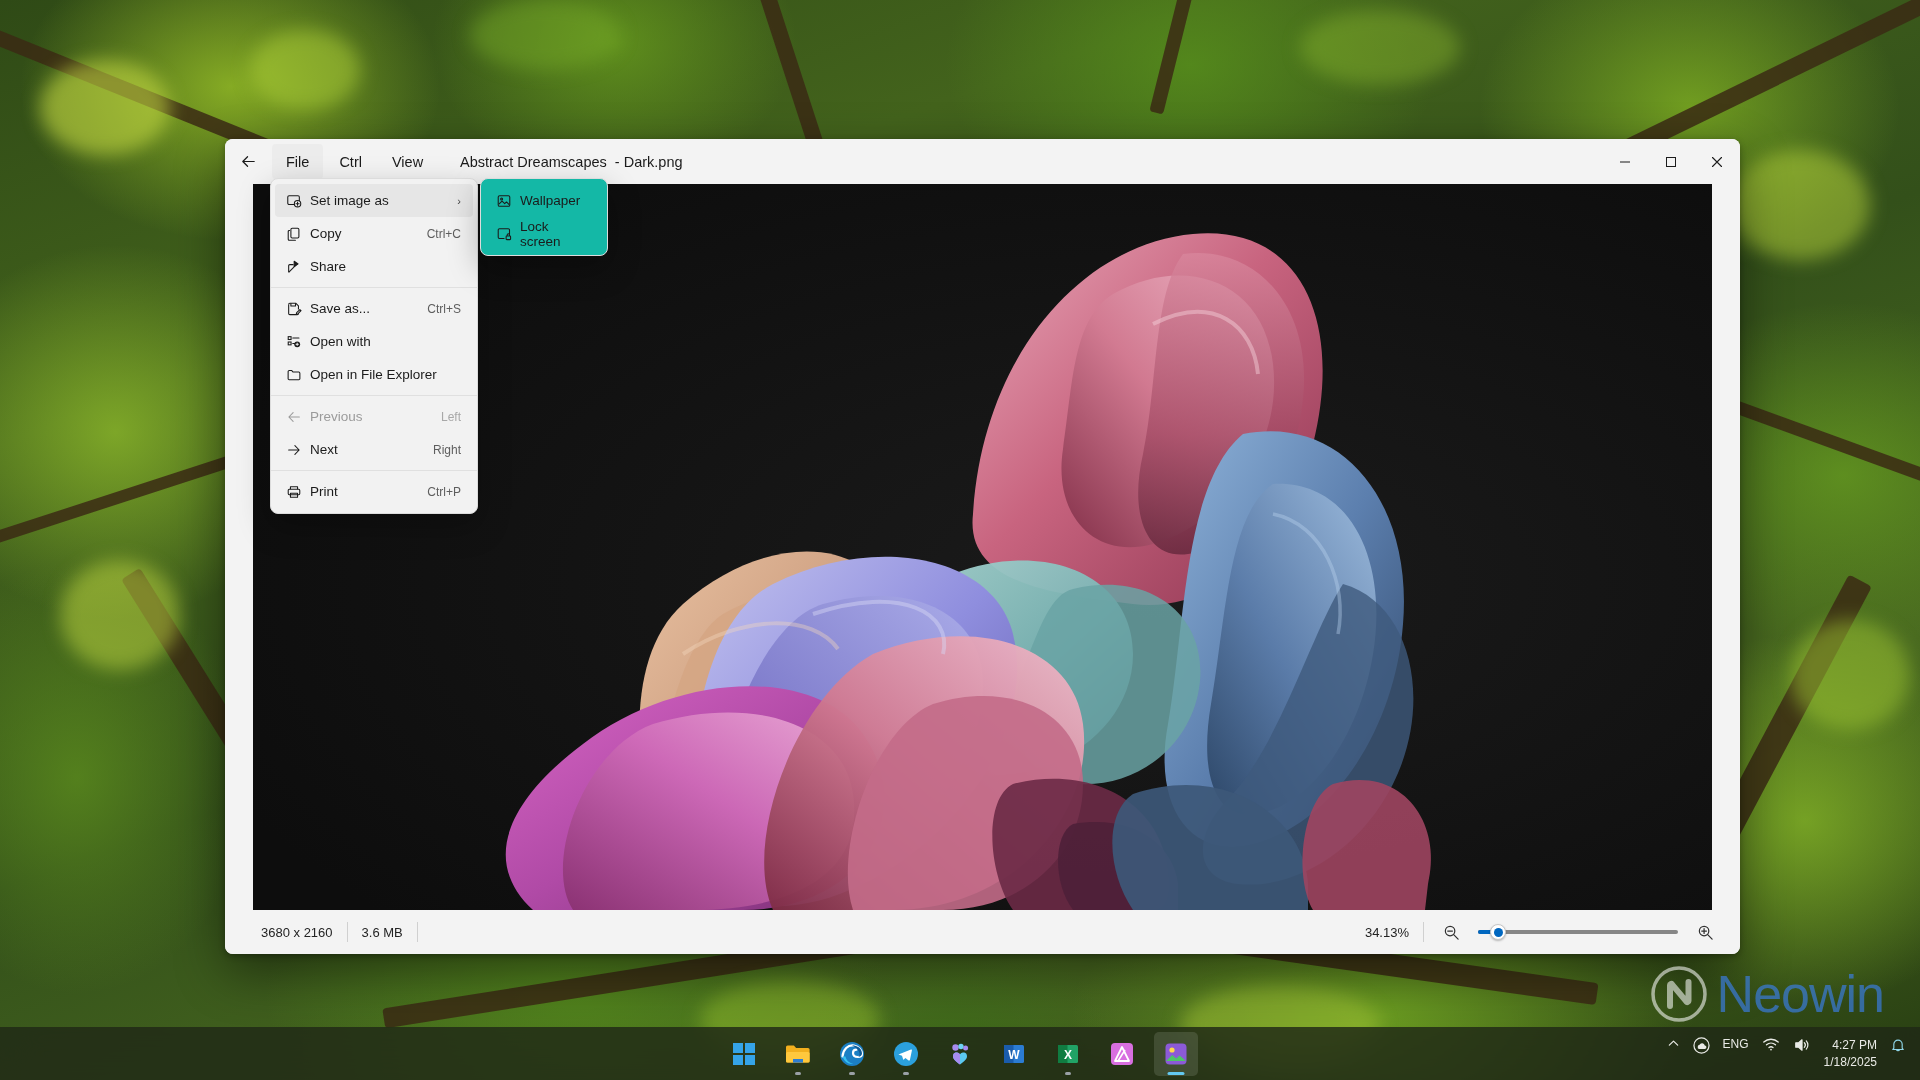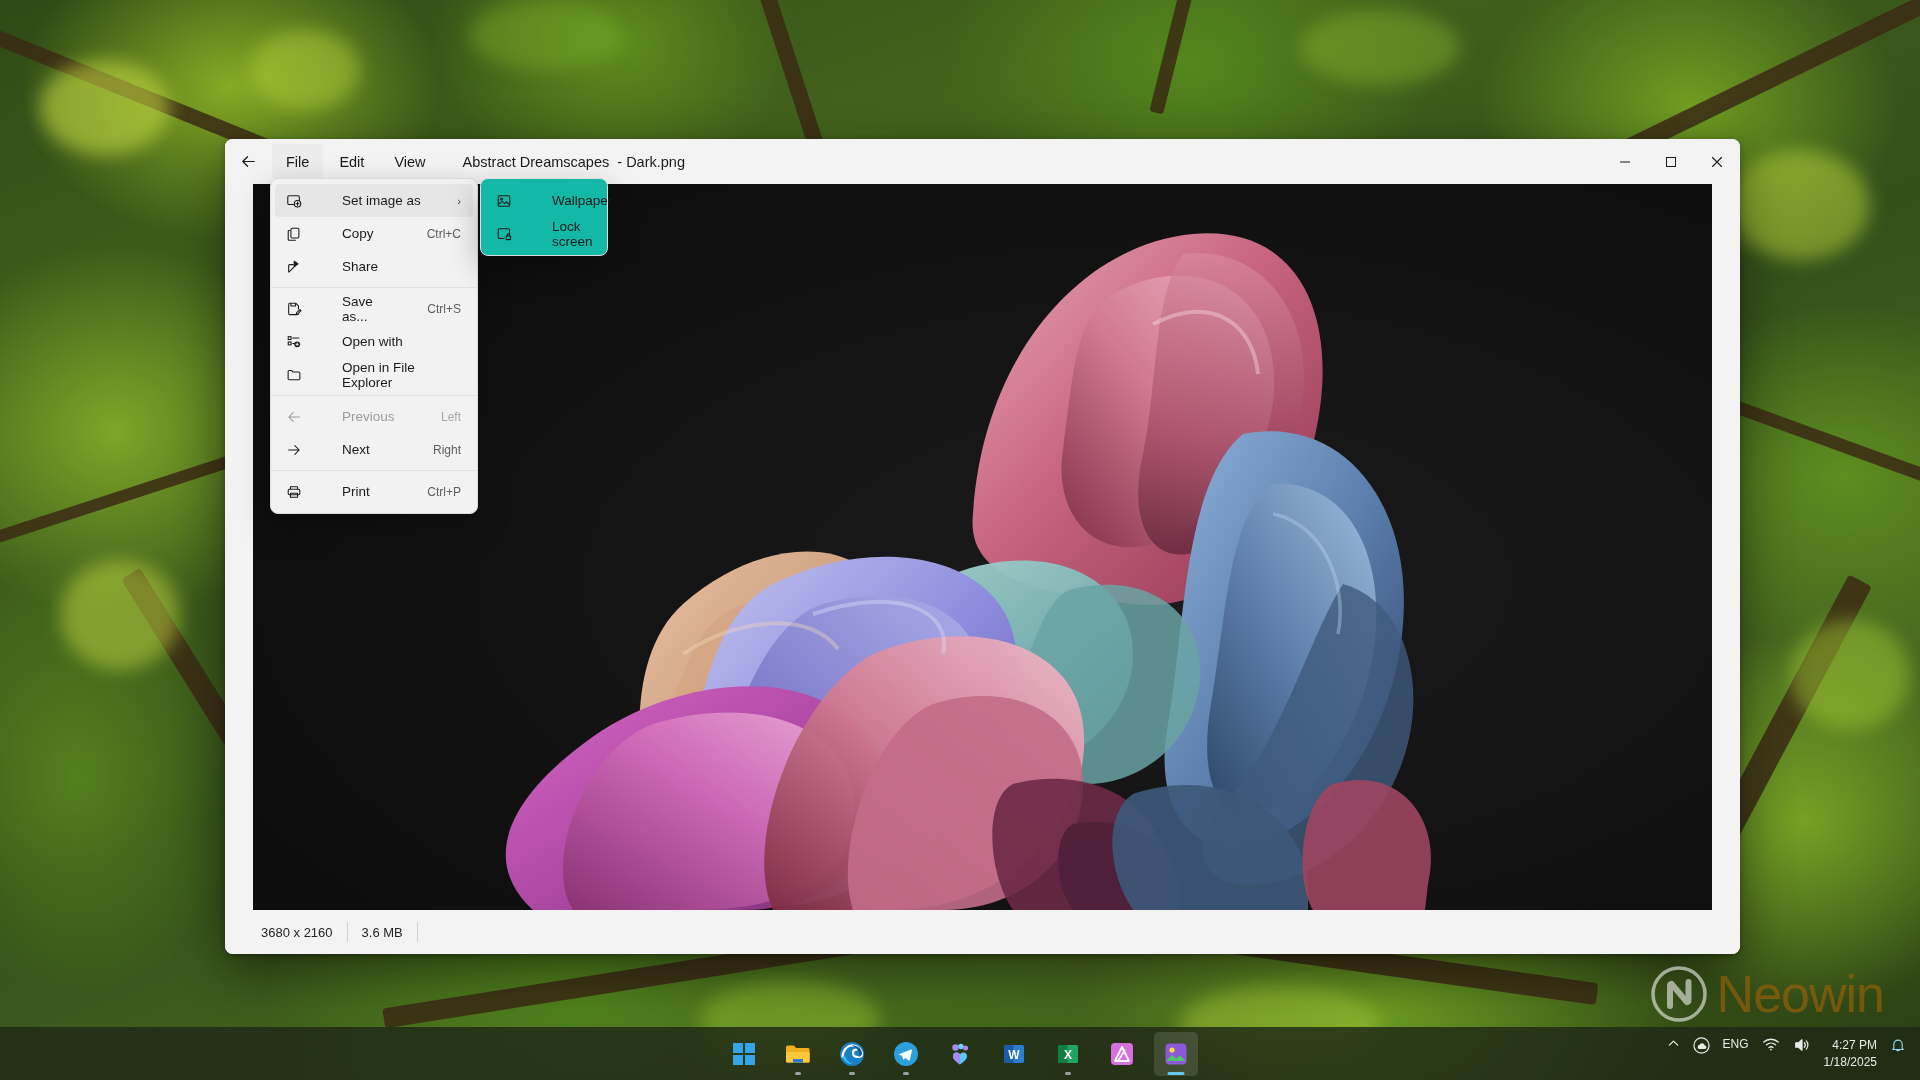--- a/index.html
+++ b/index.html
@@ -110,21 +110,21 @@
     background: #f2f2f2;
     border: 1px solid #dcdcdc;
     border-radius: 8px;
     box-shadow: 0 12px 32px rgba(0,0,0,.28);
     padding: 5px 0;
     z-index: 40;
   }
   .mi {
     height: 33px; display: flex; align-items: center;
     padding: 0 12px 0 11px; margin: 0 4px; border-radius: 4px;
-    font-size: 13.5px; color: #1b1b1b; cursor: default; gap: 32px;
+    font-size: 13.5px; color: #1b1b1b; cursor: default;
   }
   .mi.hl { background: #e6e6e6; }
   .mi.disabled { color: #9b9b9b; }
   .mi .ico { width: 24px; flex: 0 0 24px; display:flex; align-items:center; justify-content:flex-start; }
   .mi .lbl { flex: 1 1 auto; }
   .mi .acc { font-size: 12px; color: #5e5e5e; }
   .mi.disabled .acc { color: #a8a8a8; }
   .mi .chev { font-size: 11px; color: #444; }
   .msep { height: 1px; background: #e0e0e0; margin: 4px 0; }
 
@@ -140,21 +140,21 @@
     z-index: 41;
   }
   #sub-menu .mi { margin: 0 4px; }
 
   
   #watermark {
     position: absolute; right: 36px; bottom: 56px;
     display: flex; align-items: center; gap: 10px;
     opacity: .62; pointer-events: none;
   }
-  #wm-text { font-size: 52px; color: #a16207; font-weight: 300; letter-spacing: -1px;}
+  #wm-text { font-size: 52px; color: #3b82f6; font-weight: 300; letter-spacing: -1px;}
 
   
   #taskbar {
     position: absolute; left: 0; bottom: 0; width: 1920px; height: 53px;
     background: rgba(32,40,22,.82);
     backdrop-filter: blur(18px);
     display: flex; align-items: center;
   }
   #tb-center { position: absolute; left: 50%; transform: translateX(-50%); display: flex; gap: 10px; align-items:center;}
   .tb-app {
@@ -207,21 +207,21 @@
   <div id="titlebar">
     <div id="back-btn">
       <svg width="19" height="19" viewBox="0 0 20 20" fill="none" stroke="#1b1b1b" stroke-width="1.3" stroke-linecap="round" stroke-linejoin="round">
         <path d="M16 10H4M9 5L4 10l5 5"></path>
       </svg>
     </div>
     <div class="menu-btn active">
         <span>File</span>
       </div>
     <div class="menu-btn">
-        <span>Edit</span>
+        <span>Ctrl</span>
       </div>
     <div class="menu-btn">
         <span>View</span>
       </div>
     <div id="win-title">Abstract Dreamscapes  - Dark.png</div>
     <div id="win-controls">
       <div class="wc">
         <svg width="12" height="12" viewBox="0 0 12 12">
             <rect x="1" y="5.5" width="10" height="1" fill="#1b1b1b"></rect>
           </svg>
@@ -343,20 +343,42 @@
       </svg>
     </div>
   </div>
 
   <div id="statusbar">
     <div class="sb-item">3680 x 2160</div>
     <div class="sb-sep"></div>
     <div class="sb-item">3.6 MB</div>
     <div class="sb-sep"></div>
 
+    <div id="zoom-group">
+      <div>34.13%</div>
+      <div class="sb-sep"></div>
+      <div class="zbtn">
+        <svg width="17" height="17" viewBox="0 0 18 18" fill="none" stroke="#303030" stroke-width="1.3" stroke-linecap="round">
+          <circle cx="7.5" cy="7.5" r="5"></circle>
+            <path d="M11.3 11.3L16 16"></path>
+            <path d="M5 7.5h5"></path>
+        </svg>
+      </div>
+      <div id="zoom-slider">
+        <div id="zoom-fill"></div>
+        <div id="zoom-thumb"></div>
+      </div>
+      <div class="zbtn">
+        <svg width="17" height="17" viewBox="0 0 18 18" fill="none" stroke="#303030" stroke-width="1.3" stroke-linecap="round">
+          <circle cx="7.5" cy="7.5" r="5"></circle>
+            <path d="M11.3 11.3L16 16"></path>
+            <path d="M5 7.5h5M7.5 5v5"></path>
+        </svg>
+      </div>
+    </div>
   </div>
 </div>
 
 <div id="file-menu">
 
   <div class="mi hl">
     <span class="ico">
       <svg width="16" height="16" viewBox="0 0 18 18" fill="none" stroke="#1b1b1b" stroke-width="1.2">
         <rect x="2" y="3" width="13" height="10" rx="1.5"></rect>
         <circle cx="13" cy="12" r="3.6" fill="#f2f2f2"></circle>

